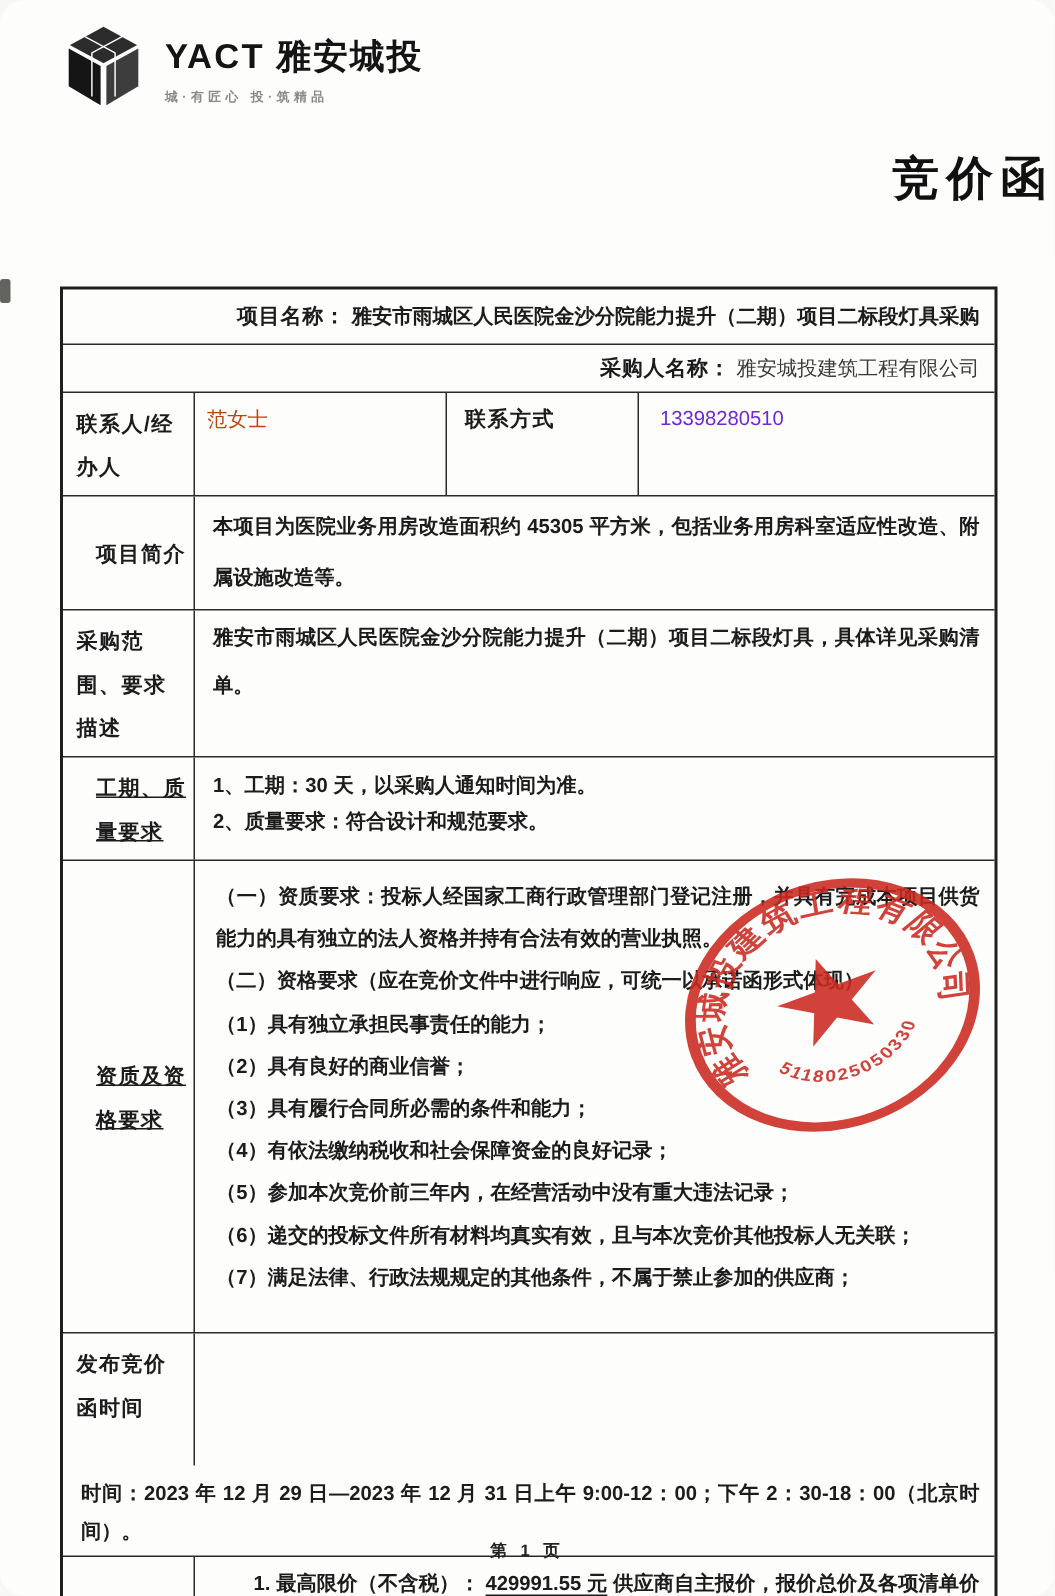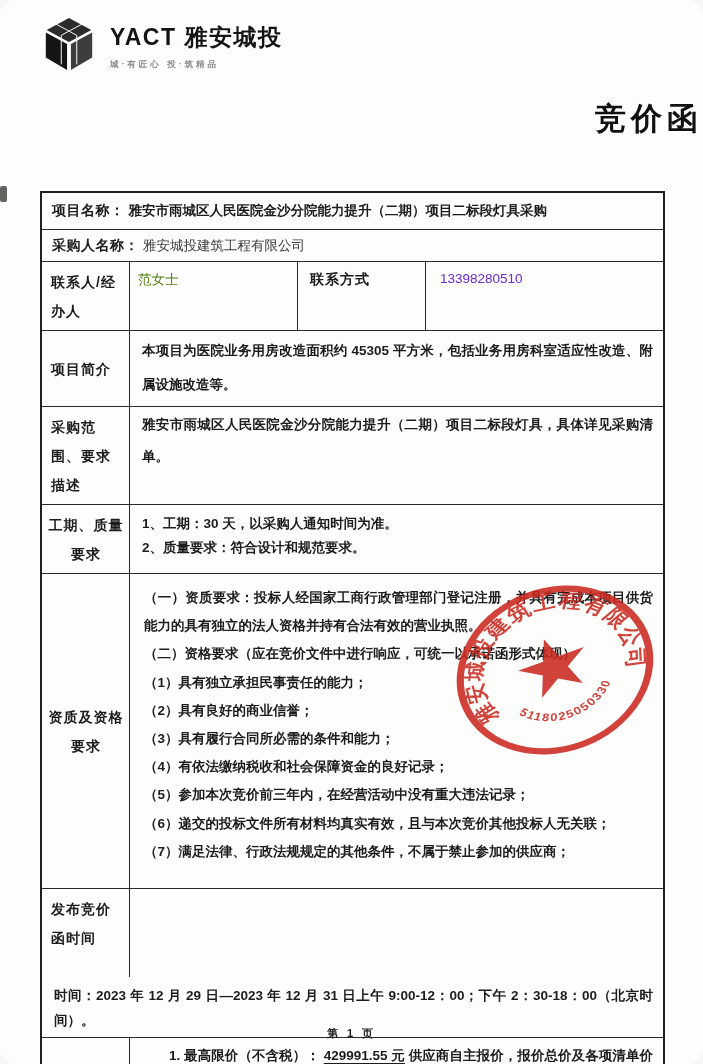--- a/index.html
+++ b/index.html
@@ -33,39 +33,39 @@
   }
   .u{text-decoration:underline;text-underline-offset:3px;}
 
   
   .tbl{
     position:absolute;left:40px;top:191px;width:621px;
     border:2px solid #1f1f1f;background:transparent;
   }
   .tr{display:flex;border-top:1.6px solid #2a2a2a;box-sizing:border-box;}
   .tr:first-child{border-top:none;}
-  .cell{box-sizing:border-box;}
+  .cell{box-sizing:border-box;justify-content:flex-end;}
   .lbl{
     flex:0 0 88px;width:88px;border-right:1.6px solid #2a2a2a;
     font-weight:700;font-size:14px;line-height:29px;
     padding:6px 5px 4px 9px;letter-spacing:1px;
     display:flex;align-items:center;
   }
   .lbl.top{align-items:flex-start;}
-  .lbl.ctr{text-align:center;justify-content:center;padding-left:6px;}
+  .lbl.ctr{justify-content:center;padding-left:22px;text-decoration:underline;}
   .val{flex:1;padding:4px 10px 4px 12px;font-size:13.5px;font-weight:700;text-align:justify;}
   .full{flex:1;display:flex;align-items:center;padding:0 10px;font-size:13.5px;}
   .full .flabel{font-weight:700;font-size:14px;letter-spacing:.5px;white-space:nowrap;}
   .full .fvalue{font-weight:700;margin-left:4px;}
   .fvalue.light,.light{font-weight:400;color:#3a3a3a;}
 
   .r-project{min-height:36px;}
   .r-purchaser{min-height:32px;}
   .r-contact{min-height:58px;}
-  .r-contact .c-name{flex:0 0 168px;border-right:1.6px solid #2a2a2a;padding:9px 8px;font-size:13.5px;font-weight:400;color:#4d7c0f;}
+  .r-contact .c-name{flex:0 0 168px;border-right:1.6px solid #2a2a2a;padding:9px 8px;font-size:13.5px;font-weight:400;color:#c2410c;}
   .r-contact .c-mlabel{flex:0 0 128px;border-right:1.6px solid #2a2a2a;padding:9px 8px 4px 12px;font-size:14px;font-weight:700;letter-spacing:1px;}
   .r-contact .c-mvalue{flex:1;padding:9px 8px 4px 14px;font-size:13.5px;font-weight:400;color:#6d28d9;}
   .r-overview{min-height:74px;}
   .r-overview .val{line-height:34px;padding-top:3px;}
   .r-scope{min-height:64px;}
   .r-scope .val{line-height:32px;padding-top:2px;}
   .r-schedule{min-height:62px;}
   .r-schedule .val{line-height:24px;padding-top:7px;}
   .r-qual{min-height:315px;}
   .r-qual .val{padding:10px 10px 6px 14px;}

